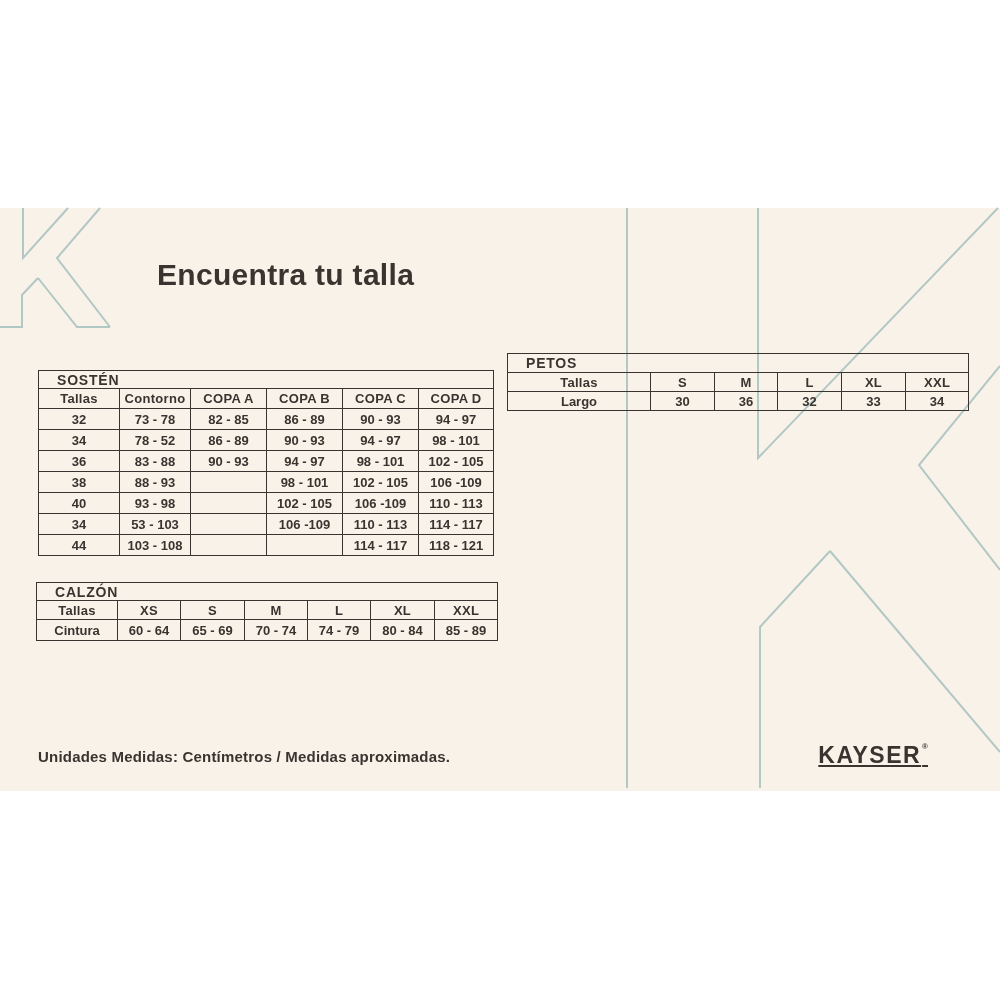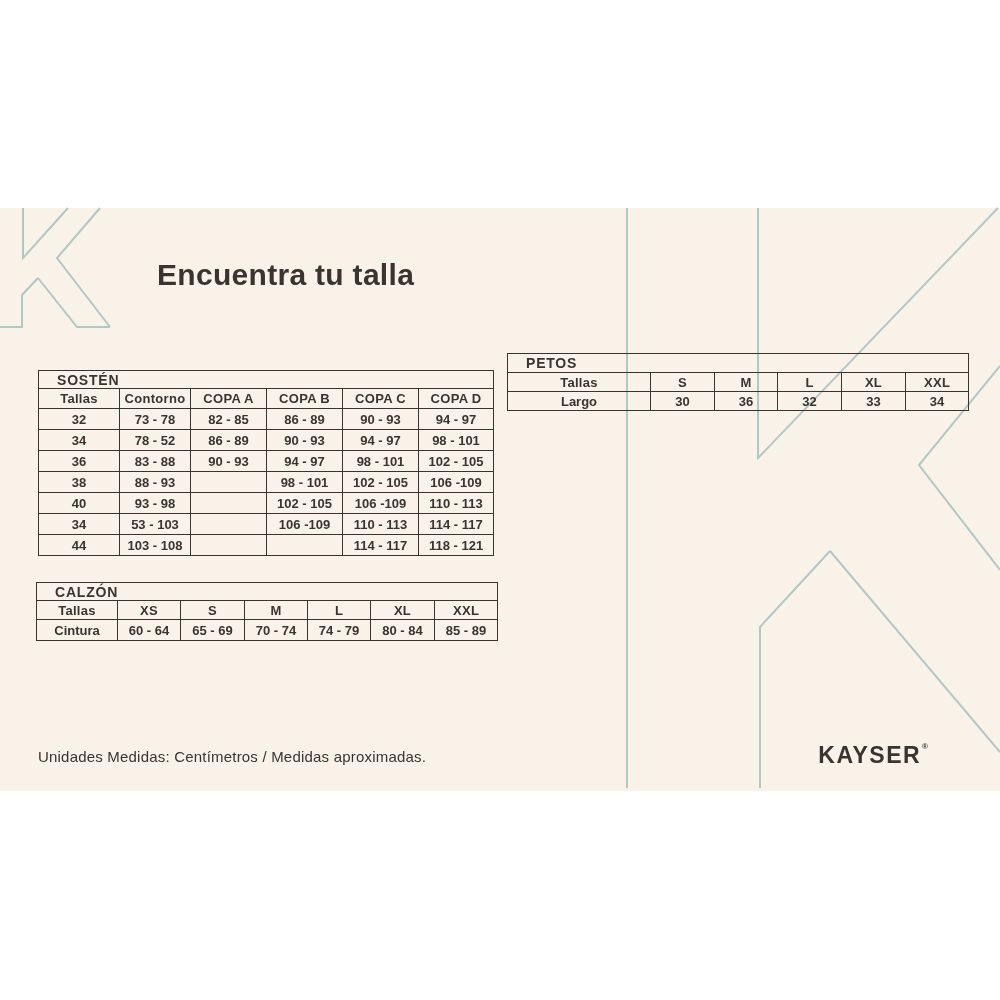--- a/index.html
+++ b/index.html
@@ -38,25 +38,25 @@
   #sosten-table tr.title-row{height:18px;}
   #sosten-table tr.header-row{height:20px;}
   #petos-table{left:507px;top:353px;width:461px;}
   #petos-table tr{height:19px;}
   #calzon-table{left:36px;top:582px;width:461px;}
   #calzon-table tr{height:21px;}
   #calzon-table tr.title-row{height:18px;}
   #calzon-table tr.header-row{height:19px;}
   #footer-note{
     position:absolute;left:38px;top:748px;
-    font-size:15px;font-weight:400;letter-spacing:0.2px;color:#3a3430;
+    font-size:15px;font-weight:700;letter-spacing:0.2px;color:#3a3430;
   }
   #brand{
     position:absolute;left:728px;top:742px;width:200px;text-align:right;
-    font-size:23px;font-weight:800;letter-spacing:1.5px;color:#3a3430;
+    font-size:23px;font-weight:800;letter-spacing:1.5px;color:#3a3430;text-decoration:underline;
   }
   #brand .rmark{font-size:8px;vertical-align:14px;letter-spacing:0;margin-left:1px;}
 </style>
 </head>
 <body>
 
 <div id="page">
 
   <div id="panel"></div>
 

